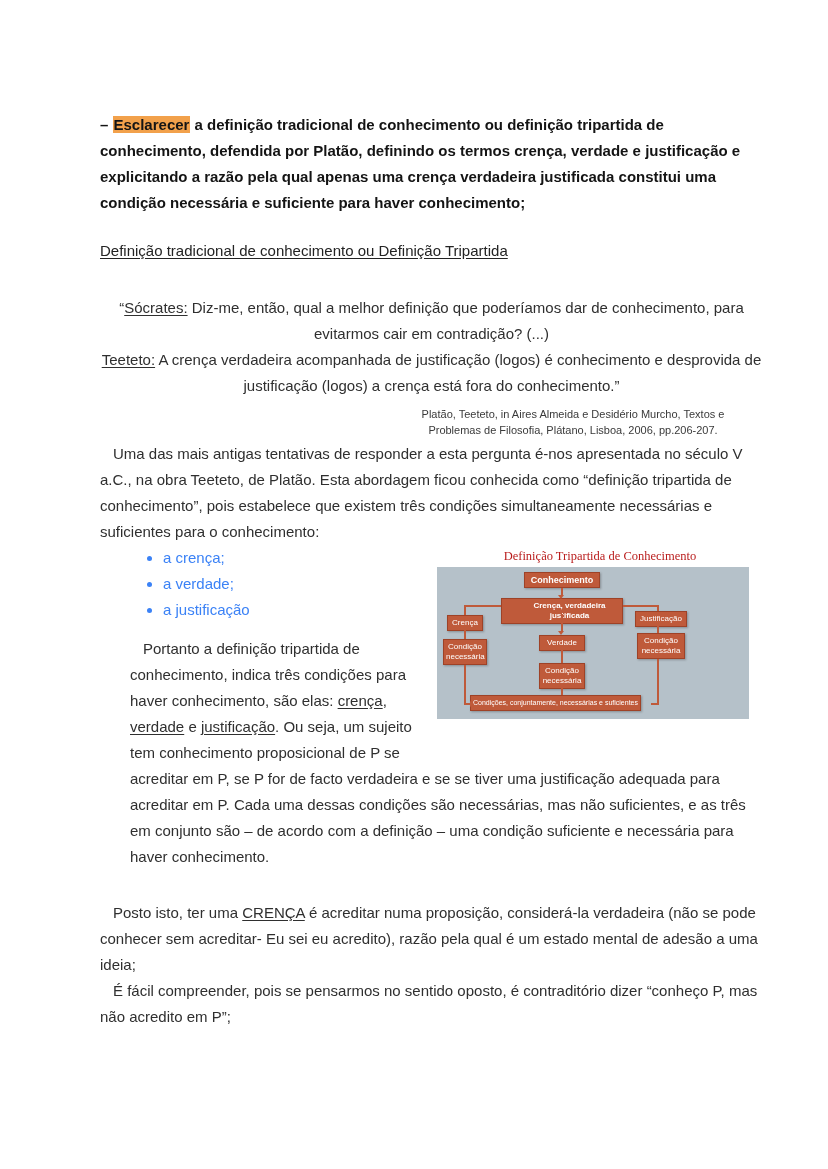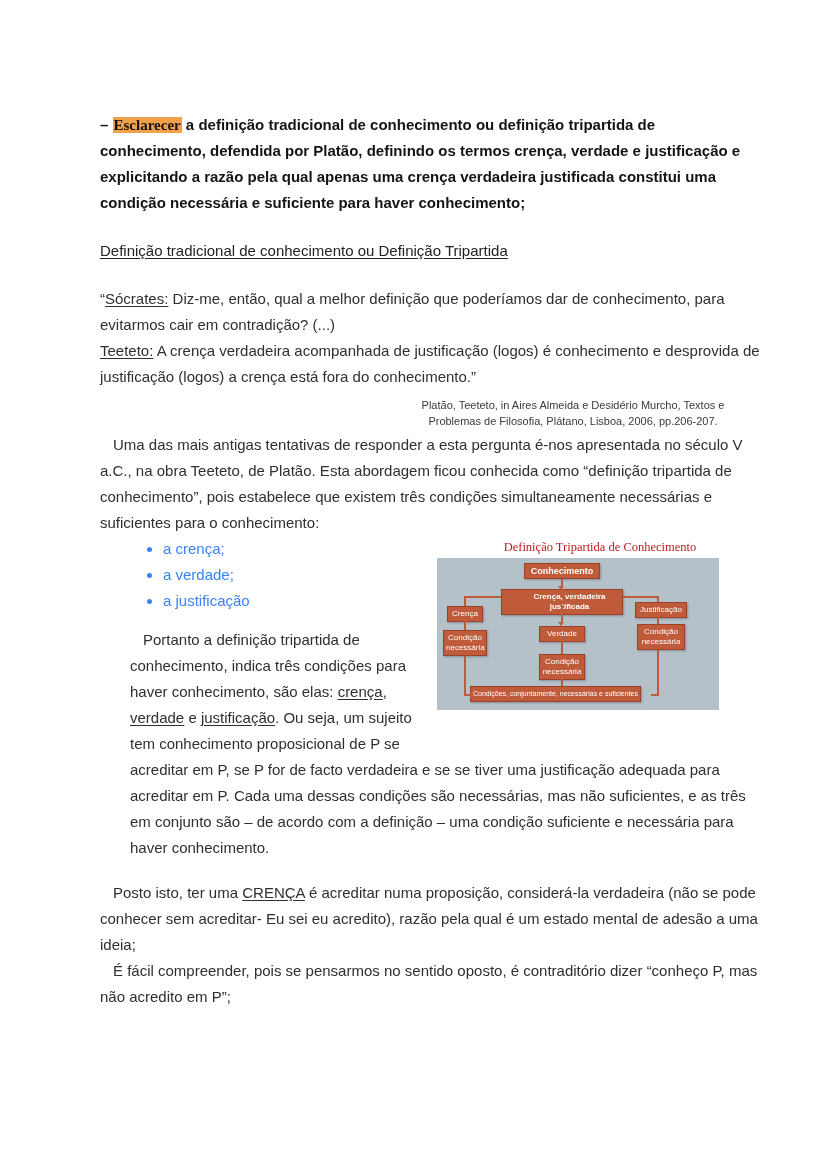--- a/index.html
+++ b/index.html
@@ -11,59 +11,59 @@
     color: #2f2f2f;
     overflow: hidden;
   }
   .page {
     position: relative;
     width: 828px; height: 1169px;
     padding: 112px 65px 40px 100px;
   }
   p { margin: 0; font-size: 15px; line-height: 26px; }
   .bold-para { font-weight: 700; color: #141414; }
-  .hl { background: #f2a14b; padding: 0 1px; font-family: Liberation Serif, serif; }
+  .hl { background: #f2a14b; padding: 0 1px; }
   .heading {
     margin-top: 22px;
     font-weight: 400;
     text-decoration: underline;
     text-underline-offset: 2px;
     color: #232323;
   }
-  .quote { margin-top: 22px; }
+  .quote { margin-top: 31px; text-align: center; }
   .u { text-decoration: underline; text-underline-offset: 2px; }
   .citation {
     margin-top: 7px;
     margin-left: auto;
     width: 380px;
     text-align: center;
     font-size: 11px;
     line-height: 16px;
     color: #3a3a3a;
   }
   .intro { margin-top: 3px; }
   .indent { text-indent: 13px; }
   .spaced { margin-top: 13px; margin-left: 30px; }
-  .blank-above { margin-top: 19px; }
+  .blank-above { margin-top: 30px; }
 
   ul.bullets { margin: 0; padding: 0 0 0 63px; list-style: disc; }
   ul.bullets li { font-size: 15px; line-height: 26px; color: #3b82f6; }
 
   figure.diagram { float: right; width: 332px; margin: 4px 0 26px 14px; }
   .diagram-title {
     text-align: center;
     font-family: "Liberation Serif", serif;
     font-size: 12.5px;
     line-height: 15px;
     color: #b91c1c;
     margin: 0 0 3px 6px;
   }
   .panel {
     position: relative;
-    width: 282px; height: 152px;
+    width: 312px; height: 152px;
     background: #b5c1c9;
     margin-left: 6px;
     overflow: hidden;
   }
   .dbox {
     position: absolute;
     background: #bf5a3a;
     border: 1px solid #9e4227;
     color: #ffffff;
     text-align: center;

